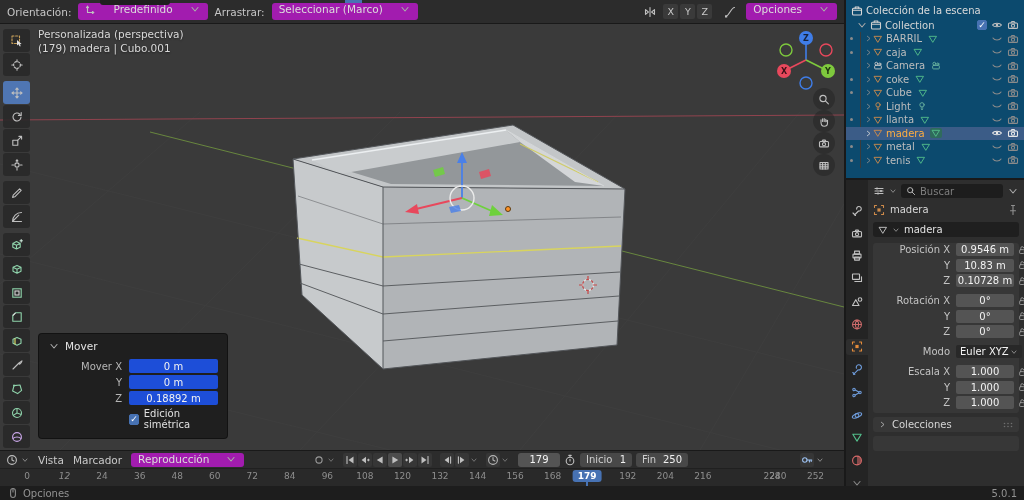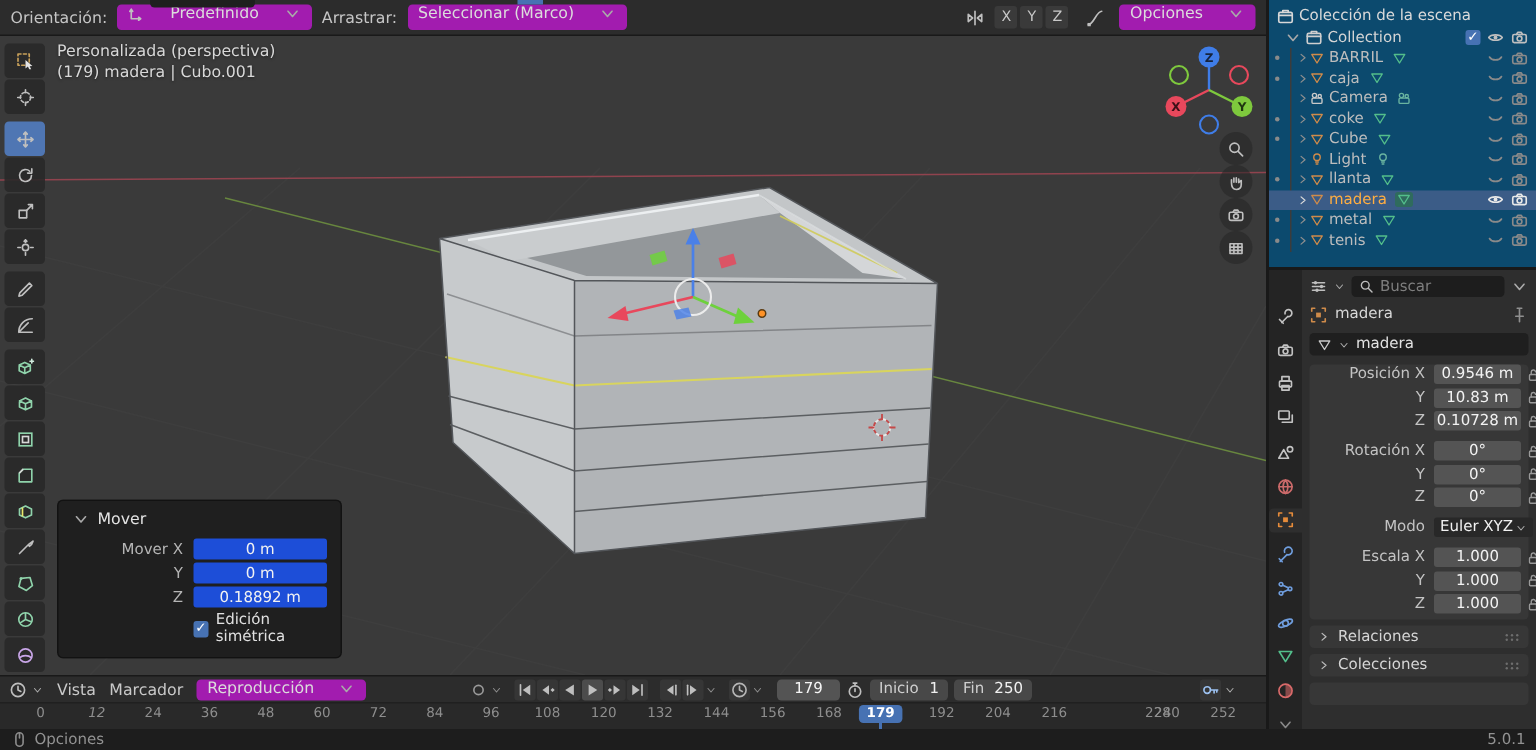--- a/index.html
+++ b/index.html
@@ -1148,40 +1148,20 @@
             </div>
         </div>
 
         <div id="collapsedPanels">
             <div class="cpanel">
               <span class="icon" style="color: rgb(189, 189, 189); width: 9px; height: 9px;">
                 <svg viewBox="0 0 12 12" fill="none" stroke="currentColor" stroke-width="1.1" stroke-linecap="round" stroke-linejoin="round">
                   <path d="M4.5 3 L8 6 L4.5 9"></path>
                 </svg>
               </span>
-              <span>Relaciones</span>
-              <span class="icon grip" style="color: rgb(110, 110, 110);">
-                <svg viewBox="0 0 12 12" fill="none" stroke="currentColor" stroke-width="1.1" stroke-linecap="round" stroke-linejoin="round">
-                  <g fill="currentColor" stroke="none">
-                    <circle cx="2.5" cy="4.5" r=".8"></circle>
-                    <circle cx="6" cy="4.5" r=".8"></circle>
-                    <circle cx="9.5" cy="4.5" r=".8"></circle>
-                    <circle cx="2.5" cy="7.5" r=".8"></circle>
-                    <circle cx="6" cy="7.5" r=".8"></circle>
-                    <circle cx="9.5" cy="7.5" r=".8"></circle>
-                  </g>
-                </svg>
-              </span>
-            </div>
-            <div class="cpanel">
-              <span class="icon" style="color: rgb(189, 189, 189); width: 9px; height: 9px;">
-                <svg viewBox="0 0 12 12" fill="none" stroke="currentColor" stroke-width="1.1" stroke-linecap="round" stroke-linejoin="round">
-                  <path d="M4.5 3 L8 6 L4.5 9"></path>
-                </svg>
-              </span>
               <span>Colecciones</span>
               <span class="icon grip" style="color: rgb(110, 110, 110);">
                 <svg viewBox="0 0 12 12" fill="none" stroke="currentColor" stroke-width="1.1" stroke-linecap="round" stroke-linejoin="round">
                   <g fill="currentColor" stroke="none">
                     <circle cx="2.5" cy="4.5" r=".8"></circle>
                     <circle cx="6" cy="4.5" r=".8"></circle>
                     <circle cx="9.5" cy="4.5" r=".8"></circle>
                     <circle cx="2.5" cy="7.5" r=".8"></circle>
                     <circle cx="6" cy="7.5" r=".8"></circle>
                     <circle cx="9.5" cy="7.5" r=".8"></circle>

